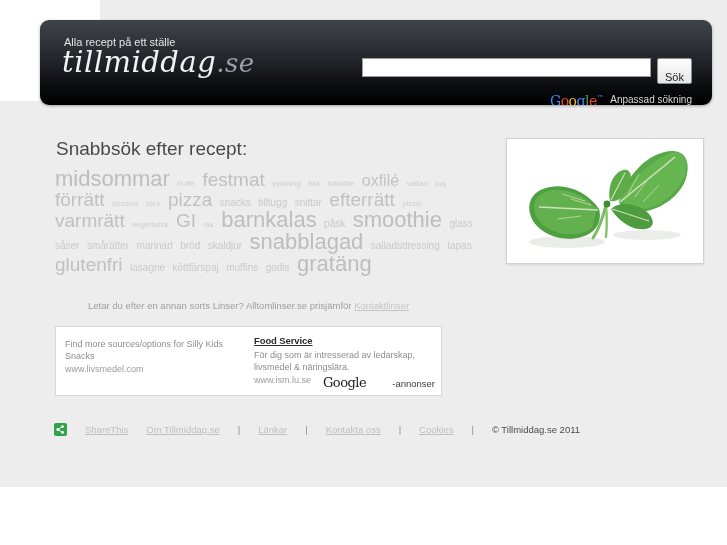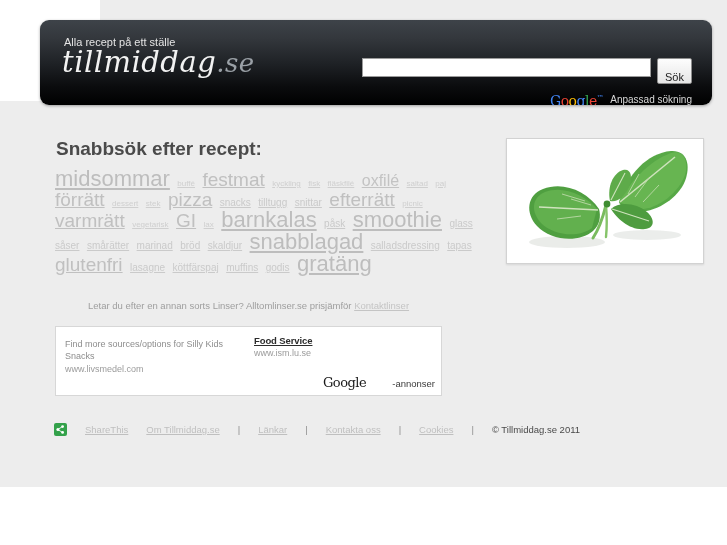--- a/index.html
+++ b/index.html
@@ -128,32 +128,31 @@
   #content {
     position: absolute;
     left: 40px; top: 120px;
     width: 672px;
   }
   #headline {
     position: absolute;
     left: 16px; top: 18px;
     font-size: 19px;
     color: #4a4a4a;
-    font-weight: bold;
+    font-weight: normal;
     margin: 0;
     white-space: nowrap;
   }
   #tagcloud {
     position: absolute;
     left: 15px; top: 48px;
     width: 422px;
     line-height: 1.0;
   }
   .tag {
-    text-decoration: underline;
     color: #c9c9c9;
     cursor: pointer;
     white-space: nowrap;
     display: inline;
     margin-right: 3px;
     font-family: "Liberation Sans", sans-serif;
   }
   .tag.s1 { font-size: 8px;  color:#cfcfcf; }
   .tag.s2 { font-size: 10px; color:#cacaca; }
   .tag.s4 { font-size: 16px; color:#c3c3c3; }
@@ -324,20 +323,21 @@
       </svg>
     </div>
 
     <div id="ads">
       <div class="ad" id="ad-left">
         <div class="ad-desc">Find more sources/options for Silly Kids Snacks</div>
         <div class="ad-url">www.livsmedel.com</div>
       </div>
       <div class="ad" id="ad-right">
         <div class="ad-title">Food Service</div>
+        <div class="ad-desc">För dig som är intresserad av ledarskap, livsmedel &amp; näringslära.</div>
         <div class="ad-url">www.ism.lu.se</div>
       </div>
       <div id="ads-brand">
         <span class="g-logo" style="color:#1a1a1a"><span>G</span><span>o</span><span>o</span><span>g</span><span>l</span><span>e</span></span>
         <span class="annonser">-annonser</span>
       </div>
     </div>
 
     <div id="footer">
       <span id="share-icon">

